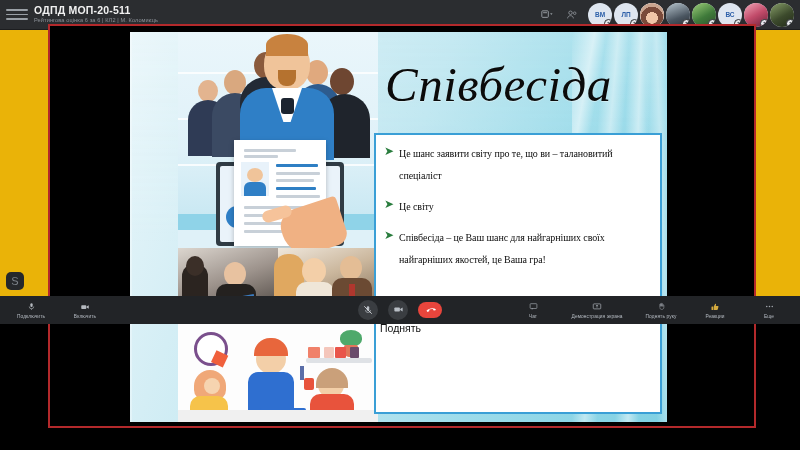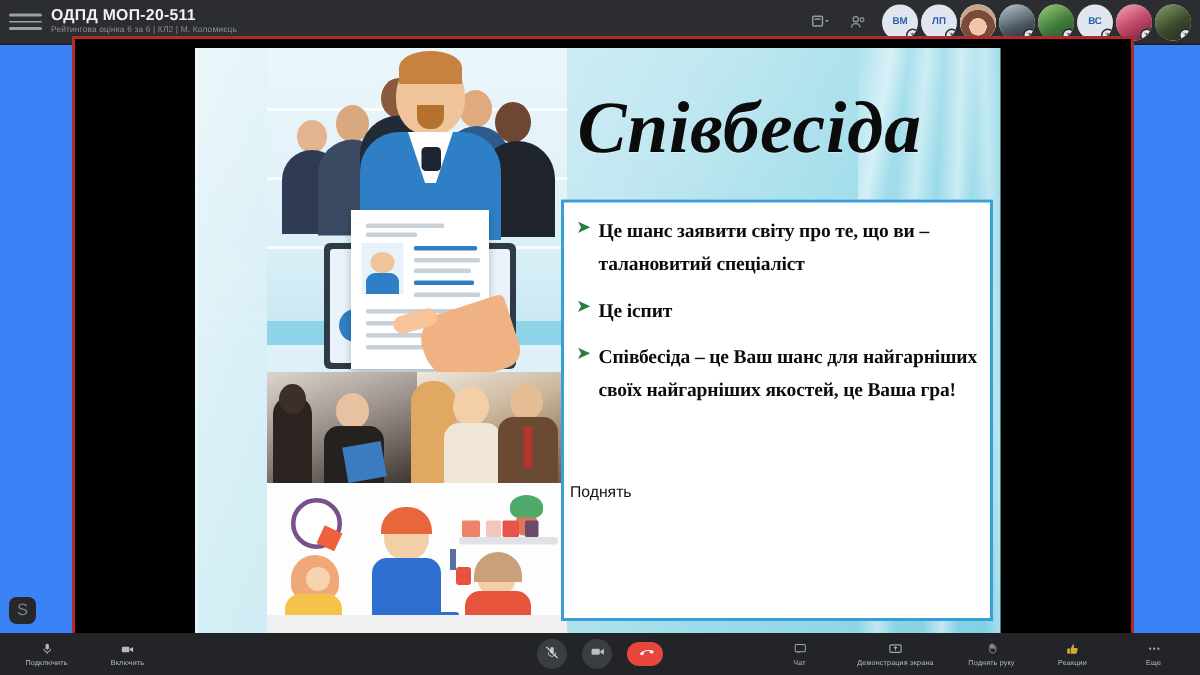--- a/index.html
+++ b/index.html
@@ -1,19 +1,19 @@
 <!DOCTYPE html>
 <html><head>
 <meta charset="utf-8">
 <style>
   * { margin:0; padding:0; box-sizing:border-box; }
   html,body { width:800px; height:450px; overflow:hidden; background:#000; }
   body { font-family:"Liberation Sans", sans-serif; }
 
-  #app { position:relative; width:800px; height:450px; background:#3b82f6; }
+  #app { position:relative; width:800px; height:324px; background:#eab308; }
 
   
   .topbar{
     position:absolute; left:0; top:0; width:800px; height:30px;
     background:#2b2d30; display:flex; align-items:center;
     border-bottom:1px solid #1c1d1f;
   }
   .hamburger{ width:22px; margin-left:6px; display:flex; flex-direction:column; gap:3px; cursor:pointer;}
   .hamburger i{ display:block; height:1.5px; background:#9aa0a6; border-radius:1px;}
   .meet-info{ margin-left:6px; line-height:1.05; }
@@ -47,30 +47,30 @@
      opacity:.55; }
   .curtain{ position:absolute; right:0; top:0; width:95px; height:100%;
       background:
         linear-gradient(100deg, rgba(255,255,255,.0) 0%, rgba(255,255,255,.55) 14%, rgba(255,255,255,0) 22%),
         linear-gradient(95deg, rgba(255,255,255,0) 26%, rgba(255,255,255,.45) 36%, rgba(255,255,255,0) 46%),
         linear-gradient(92deg, rgba(255,255,255,0) 52%, rgba(255,255,255,.5) 64%, rgba(255,255,255,0) 74%),
         linear-gradient(88deg, rgba(255,255,255,0) 78%, rgba(255,255,255,.4) 90%, rgba(255,255,255,0) 100%);
   }
 
   .slide-title{ position:absolute; left:255px; top:24px; width:290px;
-     font-family:"Liberation Serif", serif; font-style:italic; font-weight:bold;
+     font-family:"Liberation Serif", serif; font-style:italic; font-weight:normal;
      font-size:49px; color:#0b0b0b; letter-spacing:.5px; white-space:nowrap;
      text-shadow:0 1px 0 rgba(255,255,255,.35);}
 
   .bodybox{ position:absolute; left:244px; top:101px; width:288px; height:281px;
      background:#ffffff; border:2px solid #3a9fd6; }
   .bullets{ padding:8px 8px 0 8px; font-family:"Liberation Serif", serif; }
   .bul{ display:flex; gap:5px; margin-bottom:9px; }
   .bul .arw{ color:#2a7d3e; font-size:12px; line-height:17.5px; flex:0 0 auto; font-family:"DejaVu Sans",sans-serif;}
-  .bul .txt{ font-size:13px; font-weight:bold; color:#0c0c0c; line-height:22px; letter-spacing:-.1px;}
+  .bul .txt{ font-size:10px; font-weight:normal; color:#0c0c0c; line-height:22px; letter-spacing:-.1px;}
 
   .annot{ position:absolute; left:2px; top:187px; font-size:10.5px; color:#111;
           font-family:"Liberation Sans", sans-serif; background:#fff; padding:0 2px;}
 
   
   .artcol{ position:absolute; left:0; top:0; width:248px; height:390px; }
   .art1{ position:absolute; left:48px; top:0; width:200px; height:216px; overflow:hidden;
          background:linear-gradient(180deg,#eaf6fb 0%, #dff1f8 55%, #bfe4f0 100%); }
   .shelfline{ position:absolute; left:0; width:100%; height:1.5px; background:rgba(255,255,255,.8); }
   .bluebar{ position:absolute; left:0; bottom:18px; width:100%; height:16px; background:#8fd3e8; }
@@ -351,21 +351,21 @@
       <div class="slide-title">Співбесіда</div>
 
       <div class="bodybox">
         <div class="bullets">
           <div class="bul">
             <span class="arw">➤</span>
             <span class="txt">Це шанс заявити світу про те, що ви – талановитий спеціаліст</span>
           </div>
           <div class="bul">
             <span class="arw">➤</span>
-            <span class="txt">Це іспит</span>
+            <span class="txt">Це світу</span>
           </div>
           <div class="bul">
             <span class="arw">➤</span>
             <span class="txt">Співбесіда – це Ваш шанс для найгарніших своїх найгарніших якостей, це Ваша гра!</span>
           </div>
         </div>
         <div class="annot">Поднять</div>
       </div>
     </div>
   </div>

